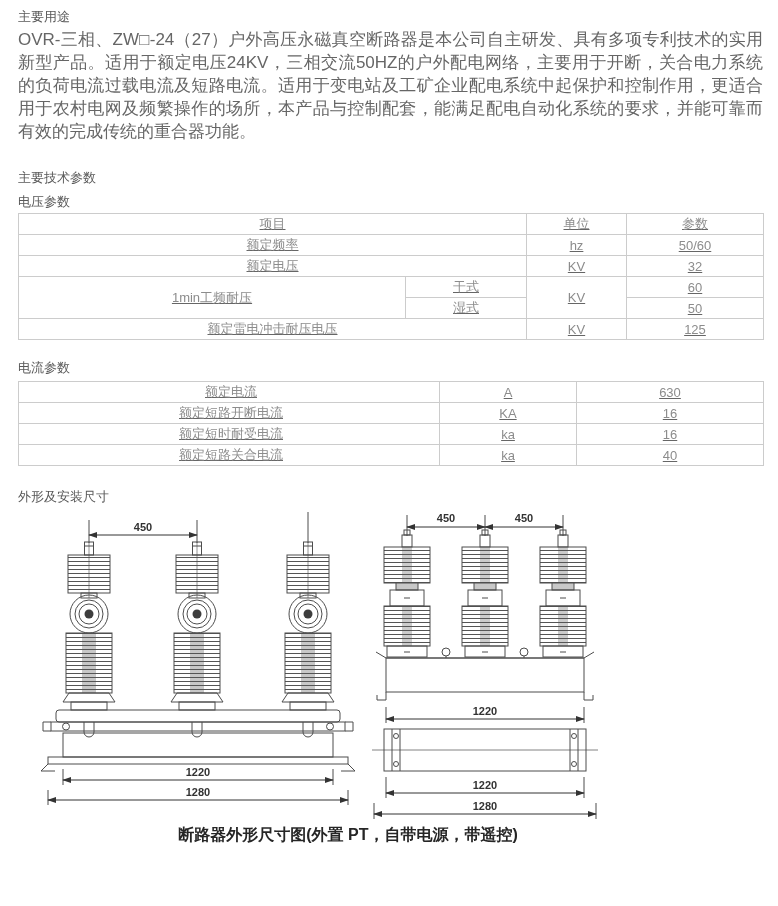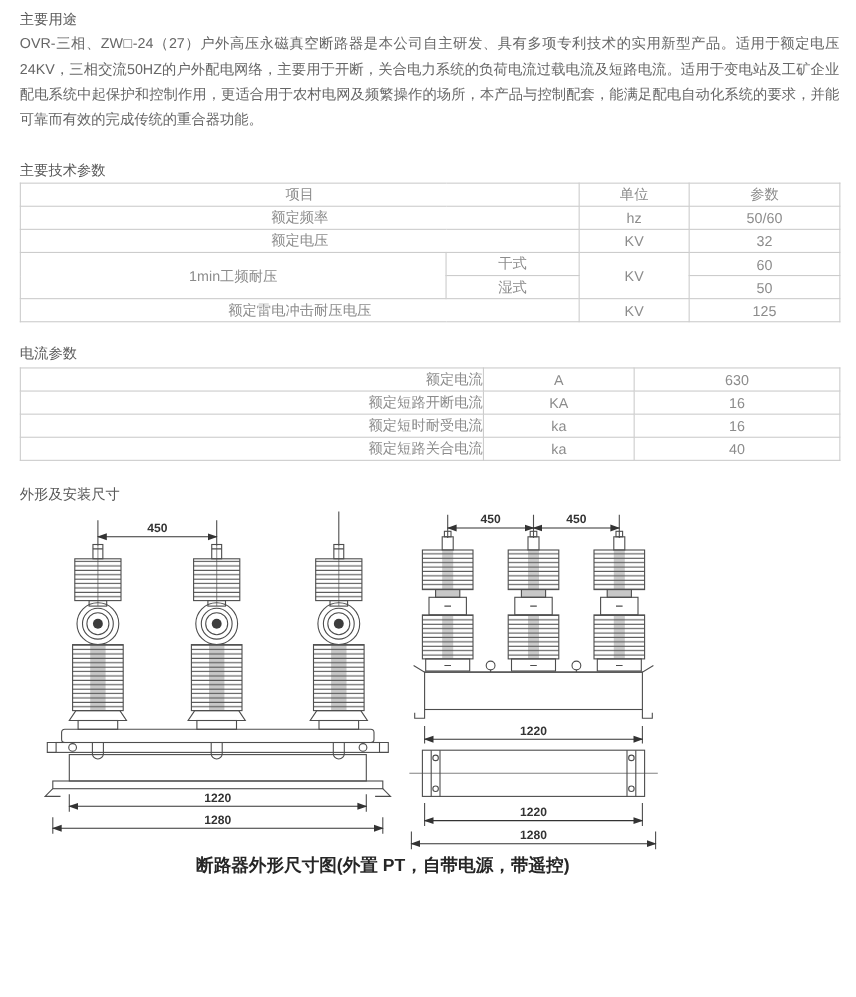--- a/index.html
+++ b/index.html
@@ -3,51 +3,52 @@
 <meta charset="utf-8">
 <style>
   html,body{margin:0;padding:0;background:#fff;}
   body{
     width:778px;height:906px;overflow:hidden;
     font-family:"Liberation Sans","DejaVu Sans",sans-serif;
     color:#666;
   }
   .content{padding:8px 15px 0 18px;}
   .sec-heading{font-size:13px;color:#595959;line-height:15px;}
-  #usage-heading{margin:2px 0 0 0;}
-  .usage-body{font-size:13px;line-height:23px;color:#666;margin:3px 0 0 0;text-align:justify;}
+  #usage-heading{margin:2px 0 0 0;font-family:Liberation Mono, monospace;}
+  .usage-body{font-size:17px;line-height:23px;color:#666;margin:3px 0 0 0;text-align:justify;}
   #tech-heading{margin:27px 0 0 0;}
   #voltage-heading{margin:9px 0 0 0;}
   #current-heading{margin:20px 0 0 0;}
   #outline-heading{margin:23px 0 0 0;}
-  table{border-collapse:collapse;table-layout:fixed;width:745px;margin-top:4px;}
+  table{border-collapse:collapse;table-layout:fixed;width:745px;margin-top:4px;text-decoration:underline;}
   td,th{
     border:1px solid #ccc;font-size:13px;font-weight:normal;color:#8c8c8c;
     text-align:center;vertical-align:middle;height:20px;padding:0;overflow:hidden;white-space:nowrap;
   }
   #current-table{margin-top:6px;}
-  #current-table td.item-cell{text-align:right;padding-left:4px;}
+  #current-table td.item-cell{text-align:center;padding-left:4px;}
   .drawings{position:relative;height:316px;margin-top:3px;}
   .drawings svg{position:absolute;top:0;}
   #front-view-svg{left:0px;}
   #side-view-svg{left:354px;}
   .captions{width:660px;text-align:center;margin-top:2px;}
   .caption-cn{font-size:16px;font-weight:bold;color:#262626;line-height:20px;}
   .dimlabel{font-size:11px;font-weight:bold;fill:#333;}
 </style>
 </head>
 <body>
 
 <div class="content">
 
   <div class="sec-heading" id="usage-heading">主要用途</div>
   <p class="usage-body">OVR-三相、ZW□-24（27）户外高压永磁真空断路器是本公司自主研发、具有多项专利技术的实用新型产品。适用于额定电压24KV，三相交流50HZ的户外配电网络，主要用于开断，关合电力系统的负荷电流过载电流及短路电流。适用于变电站及工矿企业配电系统中起保护和控制作用，更适合用于农村电网及频繁操作的场所，本产品与控制配套，能满足配电自动化系统的要求，并能可靠而有效的完成传统的重合器功能。</p>
 
   <div class="sec-heading" id="tech-heading">主要技术参数</div>
 
+  <div class="sec-heading" id="voltage-heading">电压参数</div>
 
   <table id="voltage-table">
     <colgroup>
         <col style="width:387px">
         <col style="width:121px">
         <col style="width:100px">
         <col style="width:137px">
       </colgroup>
     <tbody>
         <tr>

